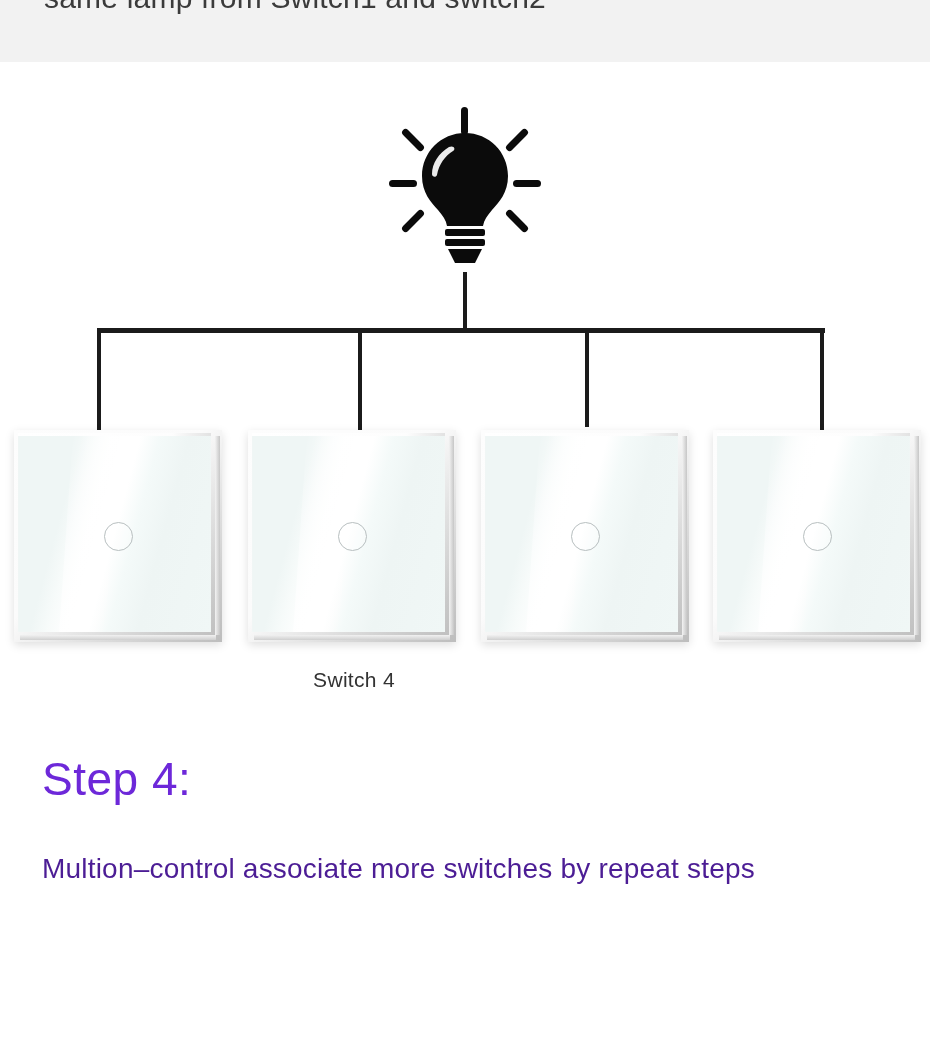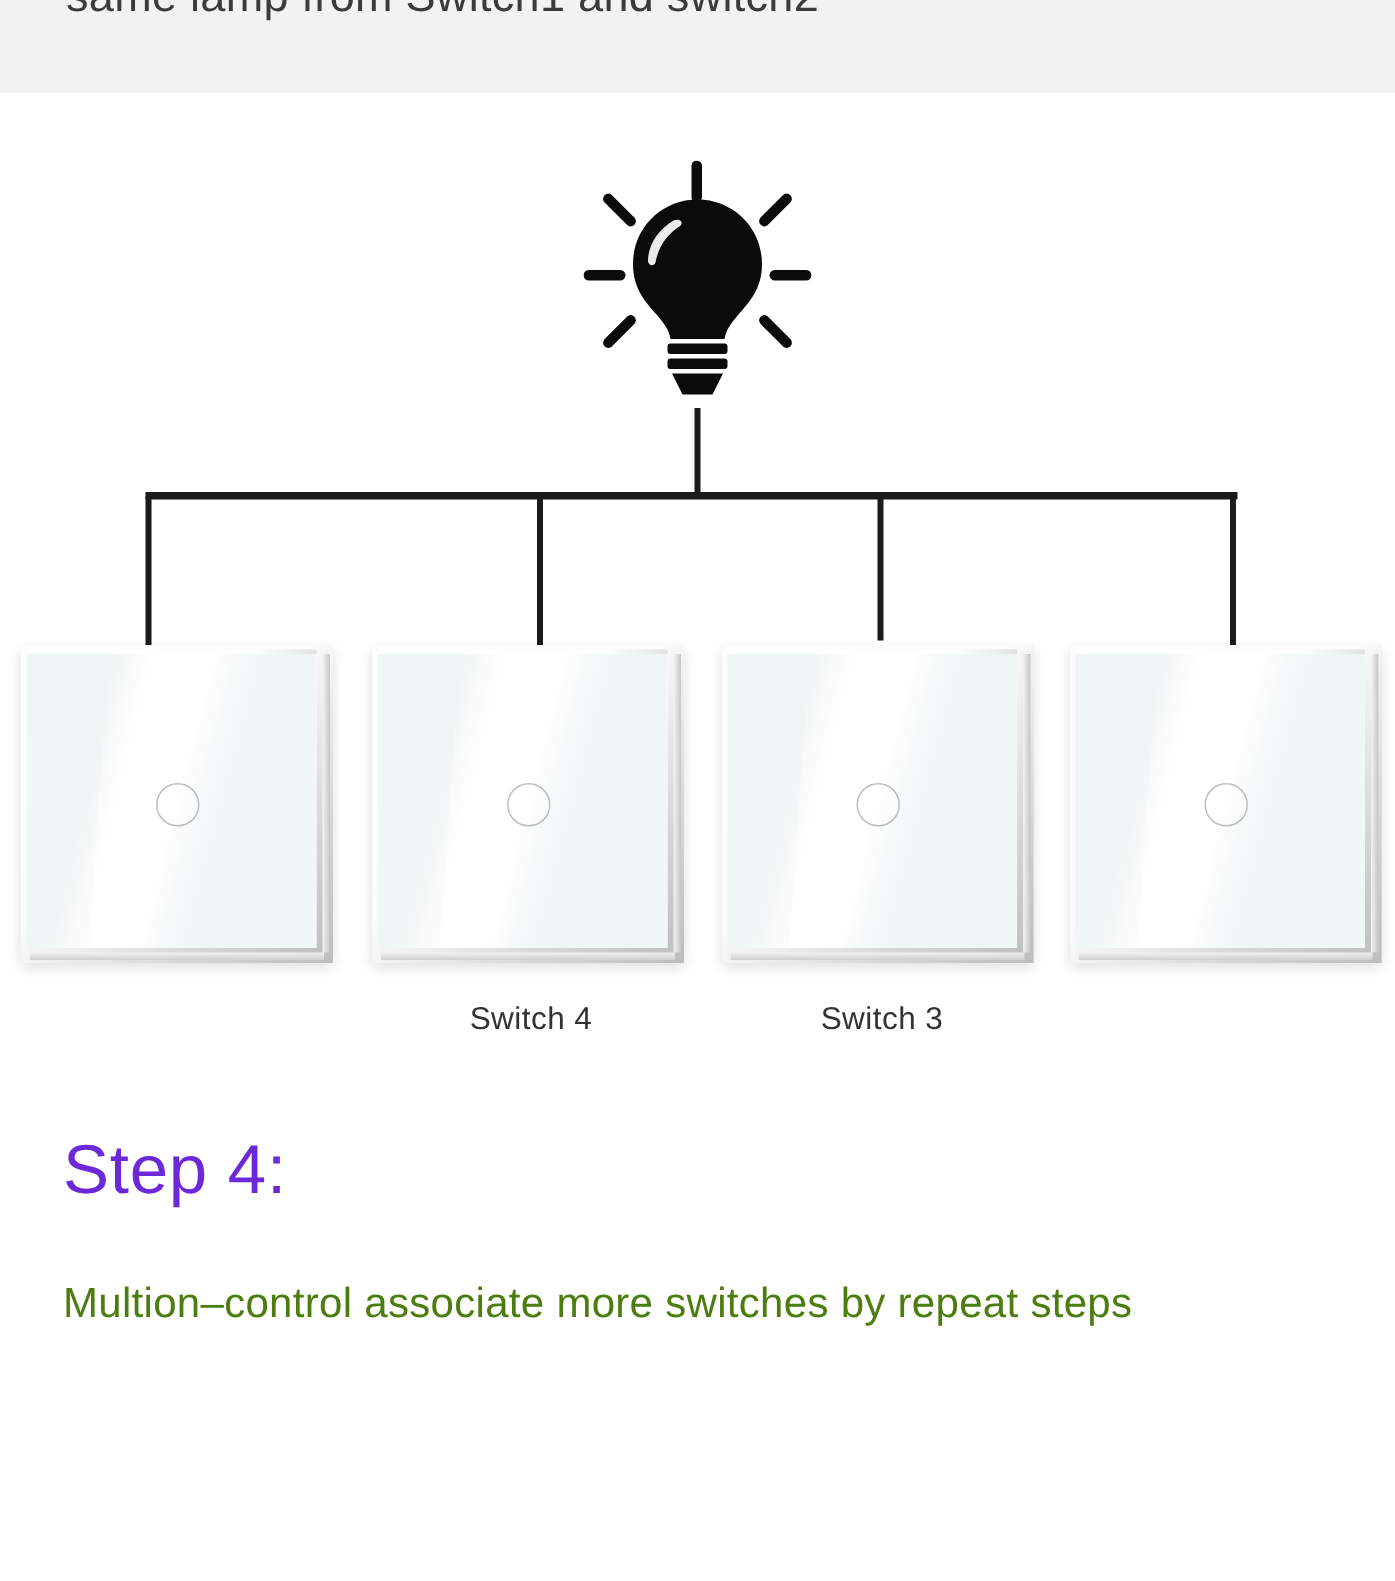--- a/index.html
+++ b/index.html
@@ -178,21 +178,21 @@
     letter-spacing: 0.5px;
     margin: 0;
   }
   .step-body {
     position: absolute;
     left: 42px;
     top: 840px;
     width: 790px;
     font-size: 28px;
     line-height: 58px;
-    color: #4d7c0f;
+    color: #4c1d95;
     letter-spacing: 0.2px;
     margin: 0;
   }
 </style>
 </head>
 <body>
 
 <div class="top-band">
   <div class="top-band-text">same lamp from Switch1 and switch2</div>
 </div>
@@ -267,18 +267,17 @@
     <div class="panel-bevel"></div>
     <div class="panel-glass"></div>
     <div class="panel-streak"></div>
     <div class="panel-top-edge"></div>
     <div class="panel-right-edge"></div>
     <div class="panel-bottom-edge"></div>
     <div class="touch-dot"></div>
   </div>
 
   <div class="switch-label label-2">Switch 4</div>
-  <div class="switch-label label-3">Switch 3</div>
 
 </div>
 
 <h2 class="step-heading">Step 4:</h2>
 <p class="step-body">Multion–control associate more switches by repeat steps</p>
 
 </body></html>

